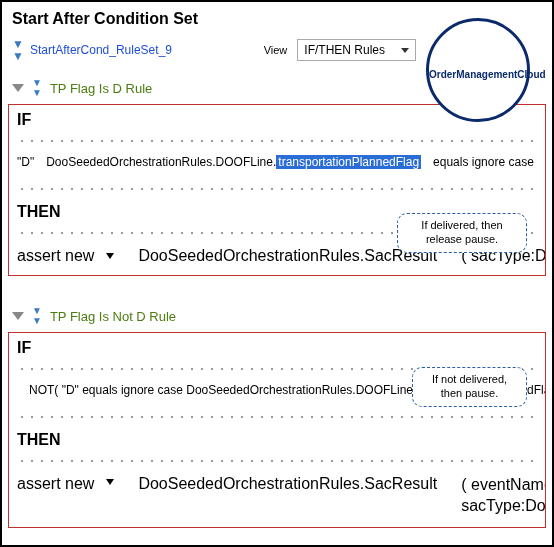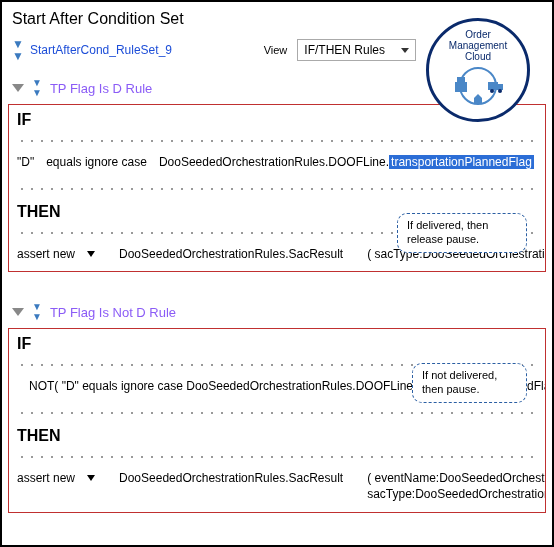--- a/index.html
+++ b/index.html
@@ -13,21 +13,21 @@
     border: 2px solid #000;
     position: relative;
     background: #fff;
     overflow: hidden;
   }
   .header {
     padding: 8px 10px 4px;
   }
   .title {
     font-size: 16px;
-    font-weight: normal;
+    font-weight: bold;
   }
   .row-ruleset {
     display: flex;
     align-items: center;
     padding: 6px 10px;
     gap: 6px;
   }
   .row-ruleset .spacer { flex: 1; }
   .view-label { margin-right: 4px; font-size: 11px; }
   .view-select {
@@ -68,21 +68,21 @@
     padding: 10px 10px 6px;
   }
   .tri-icon {
     display: inline-block;
     width: 0; height: 0;
     border-left: 6px solid transparent;
     border-right: 6px solid transparent;
     border-top: 8px solid #888;
   }
   .rule-title {
-    color: #8b5cf6;
+    color: #4d7c0f;
     font-size: 13px;
   }
   .rule-box {
     border: 1px solid #c03030;
     margin: 0 6px;
     padding: 6px 8px 10px;
     position: relative;
     overflow: hidden;
   }
   .kw {
@@ -114,47 +114,46 @@
     padding: 0 2px;
   }
   .callout {
     position: absolute;
     border: 1px dashed #2b5fa3;
     border-radius: 10px;
     background: #fff;
     padding: 5px 9px;
     font-size: 11px;
     color: #000;
-    text-align: left;
+    text-align: center;
     line-height: 1.25;
     z-index: 5;
   }
   .then-row {
     display: flex;
     align-items: center;
     gap: 12px;
     white-space: nowrap;
-    font-size: 12px;
+    font-size: 16px;
     margin-top: 10px;
   }
   .badge {
     position: absolute;
     top: 16px;
     right: 22px;
     width: 104px;
     height: 104px;
     border: 3px solid #0a2a6b;
     border-radius: 50%;
     background: #fff;
     display: flex;
-    flex-direction: column;
     align-items: center;
     padding-top: 8px;
     font-size: 10px;
-    font-weight: normal;
+    font-weight: bold;
     color: #0a2a6b;
     text-align: center;
     z-index: 10;
   }
   .badge svg { margin-top: 2px; }
   .gap-block { height: 20px; }
 </style>
 </head>
 <body>
 
@@ -195,24 +194,24 @@
   <span class="expand-icon" style="font-size:10px">▼<br>▼</span>
   <span class="rule-title">TP Flag Is D Rule</span>
 </div>
 
 <div class="rule-box">
   <div class="kw">IF</div>
   <div class="dots"></div>
 
   <div class="cond-line">
     <span>"D"</span>
-    <span>equals ignore case</span>
     <span>
       <span>DooSeededOrchestrationRules.DOOFLine.</span><span class="hl">transportationPlannedFlag</span>
     </span>
+    <span>equals ignore case</span>
   </div>
 
   <div class="dots"></div>
   <div class="kw">THEN</div>
   <div class="dots"></div>
 
   <div class="callout" style="top:108px; right:18px; width:130px;">If delivered, then release pause.</div>
 
   <div class="then-row">
     <span>assert new</span>

